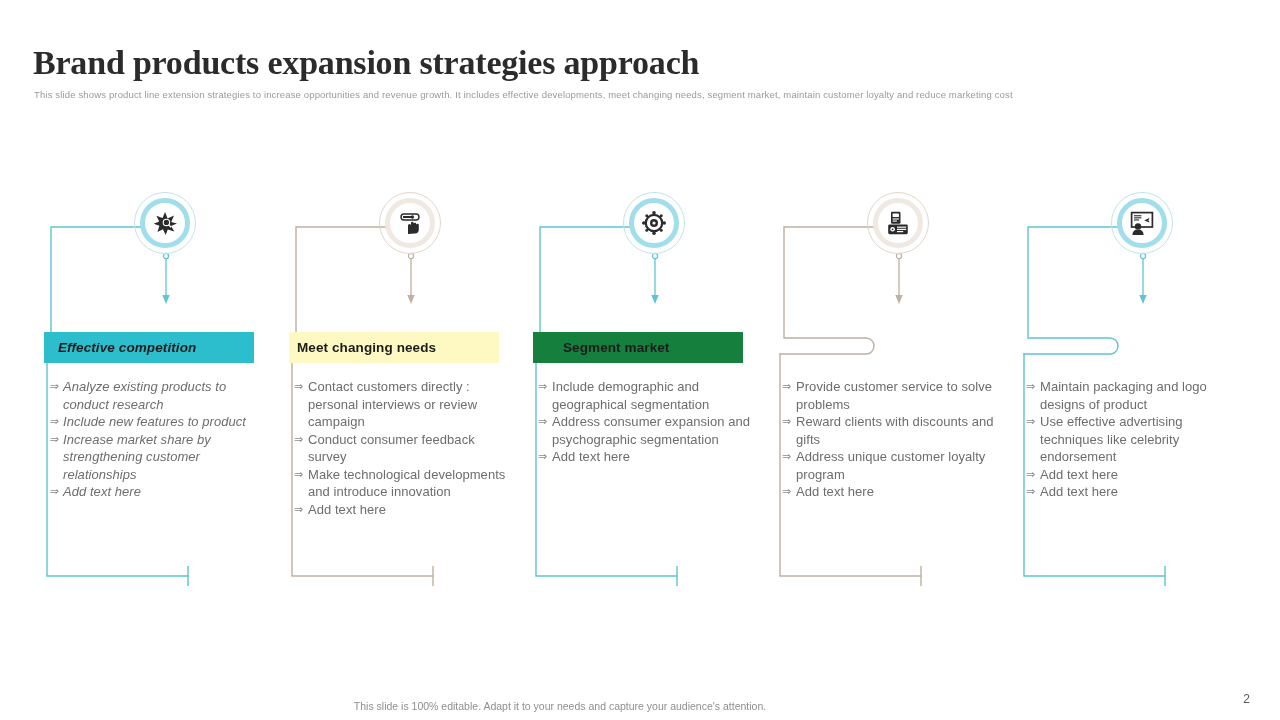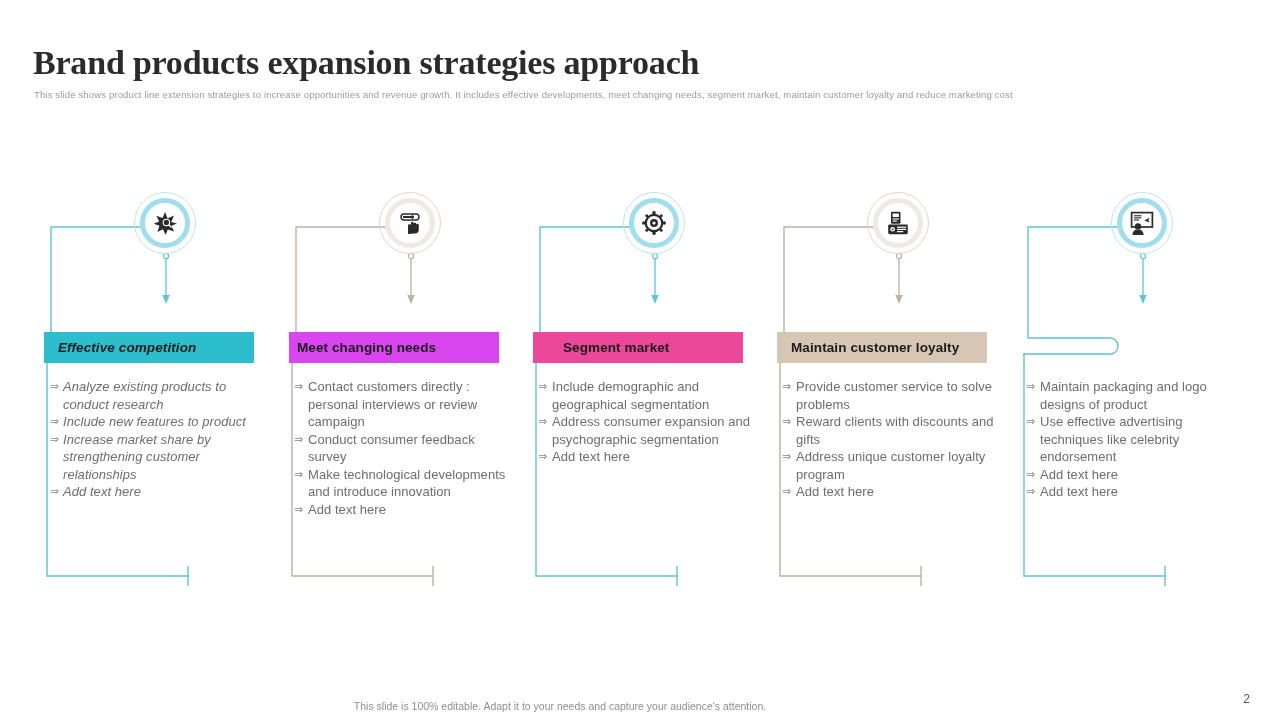--- a/index.html
+++ b/index.html
@@ -243,21 +243,21 @@
      <div class="ring-mid"></div>
      <div class="ring-inner">
           <svg width="24" height="24" viewBox="0 0 24 24">
       <rect x="3" y="3" width="18" height="6" rx="3" fill="none" stroke="#2b2b2b" stroke-width="1.4"></rect>
       <rect x="5" y="5" width="8" height="2" fill="#2b2b2b"></rect>
       <circle cx="14.4" cy="6" r="1.7" fill="#2b2b2b"></circle>
       <path d="M10 23 V14.5 a1.5 1.5 0 0 1 3 0 V12 a1.3 1.3 0 0 1 2.6 0 v1 a1.3 1.3 0 0 1 2.6 0 v1 a1.3 1.3 0 0 1 2.6 0 v4.5 q0 4 -4 4 z" fill="#2b2b2b"></path>
     </svg>
         </div>
       </div>
-      <div class="headbar" style="background: #d946ef; padding-left: 8px;">
+      <div class="headbar" style="background: #fef9c3; padding-left: 8px;">
         <span>Meet changing needs</span>
       </div>
       <div class="bullets">
         <div class="bullet">
           <span class="arw">⇒</span>
           <span class="txt">Contact customers directly : personal interviews or review campaign</span>
         </div>
         <div class="bullet">
           <span class="arw">⇒</span>
           <span class="txt">Conduct consumer feedback survey</span>
@@ -297,21 +297,21 @@
         <circle cx="1.8" cy="12" r="1.8"></circle>
               <circle cx="22.2" cy="12" r="1.8"></circle>
         <circle cx="4.8" cy="4.8" r="1.5"></circle>
               <circle cx="19.2" cy="19.2" r="1.5"></circle>
         <circle cx="19.2" cy="4.8" r="1.5"></circle>
               <circle cx="4.8" cy="19.2" r="1.5"></circle>
       </g>
     </svg>
         </div>
       </div>
-      <div class="headbar" style="background: #ec4899; padding-left: 30px;">
+      <div class="headbar" style="background: #15803d; padding-left: 30px;">
         <span>Segment market</span>
       </div>
       <div class="bullets">
         <div class="bullet">
           <span class="arw">⇒</span>
           <span class="txt">Include demographic and geographical segmentation</span>
         </div>
         <div class="bullet">
           <span class="arw">⇒</span>
           <span class="txt">Address consumer expansion and psychographic segmentation</span>
@@ -346,23 +346,20 @@
       <circle cx="6.6" cy="18.3" r="2.3" fill="#ffffff"></circle>
       <circle cx="6.6" cy="18.3" r="0.9" fill="#2b2b2b"></circle>
       <g fill="#ffffff">
         <rect x="11" y="15.6" width="9.2" height="1.2"></rect>
         <rect x="11" y="17.8" width="9.2" height="1.2"></rect>
         <rect x="11" y="20" width="6.2" height="1.2"></rect>
       </g>
     </svg>
         </div>
       </div>
-      <div class="headbar" style="background: rgb(214, 198, 179);">
-        <span>Maintain customer loyalty</span>
-      </div>
       <div class="bullets">
         <div class="bullet">
           <span class="arw">⇒</span>
           <span class="txt">Provide customer service to solve problems</span>
         </div>
         <div class="bullet">
           <span class="arw">⇒</span>
           <span class="txt">Reward clients with discounts and gifts</span>
         </div>
         <div class="bullet">

